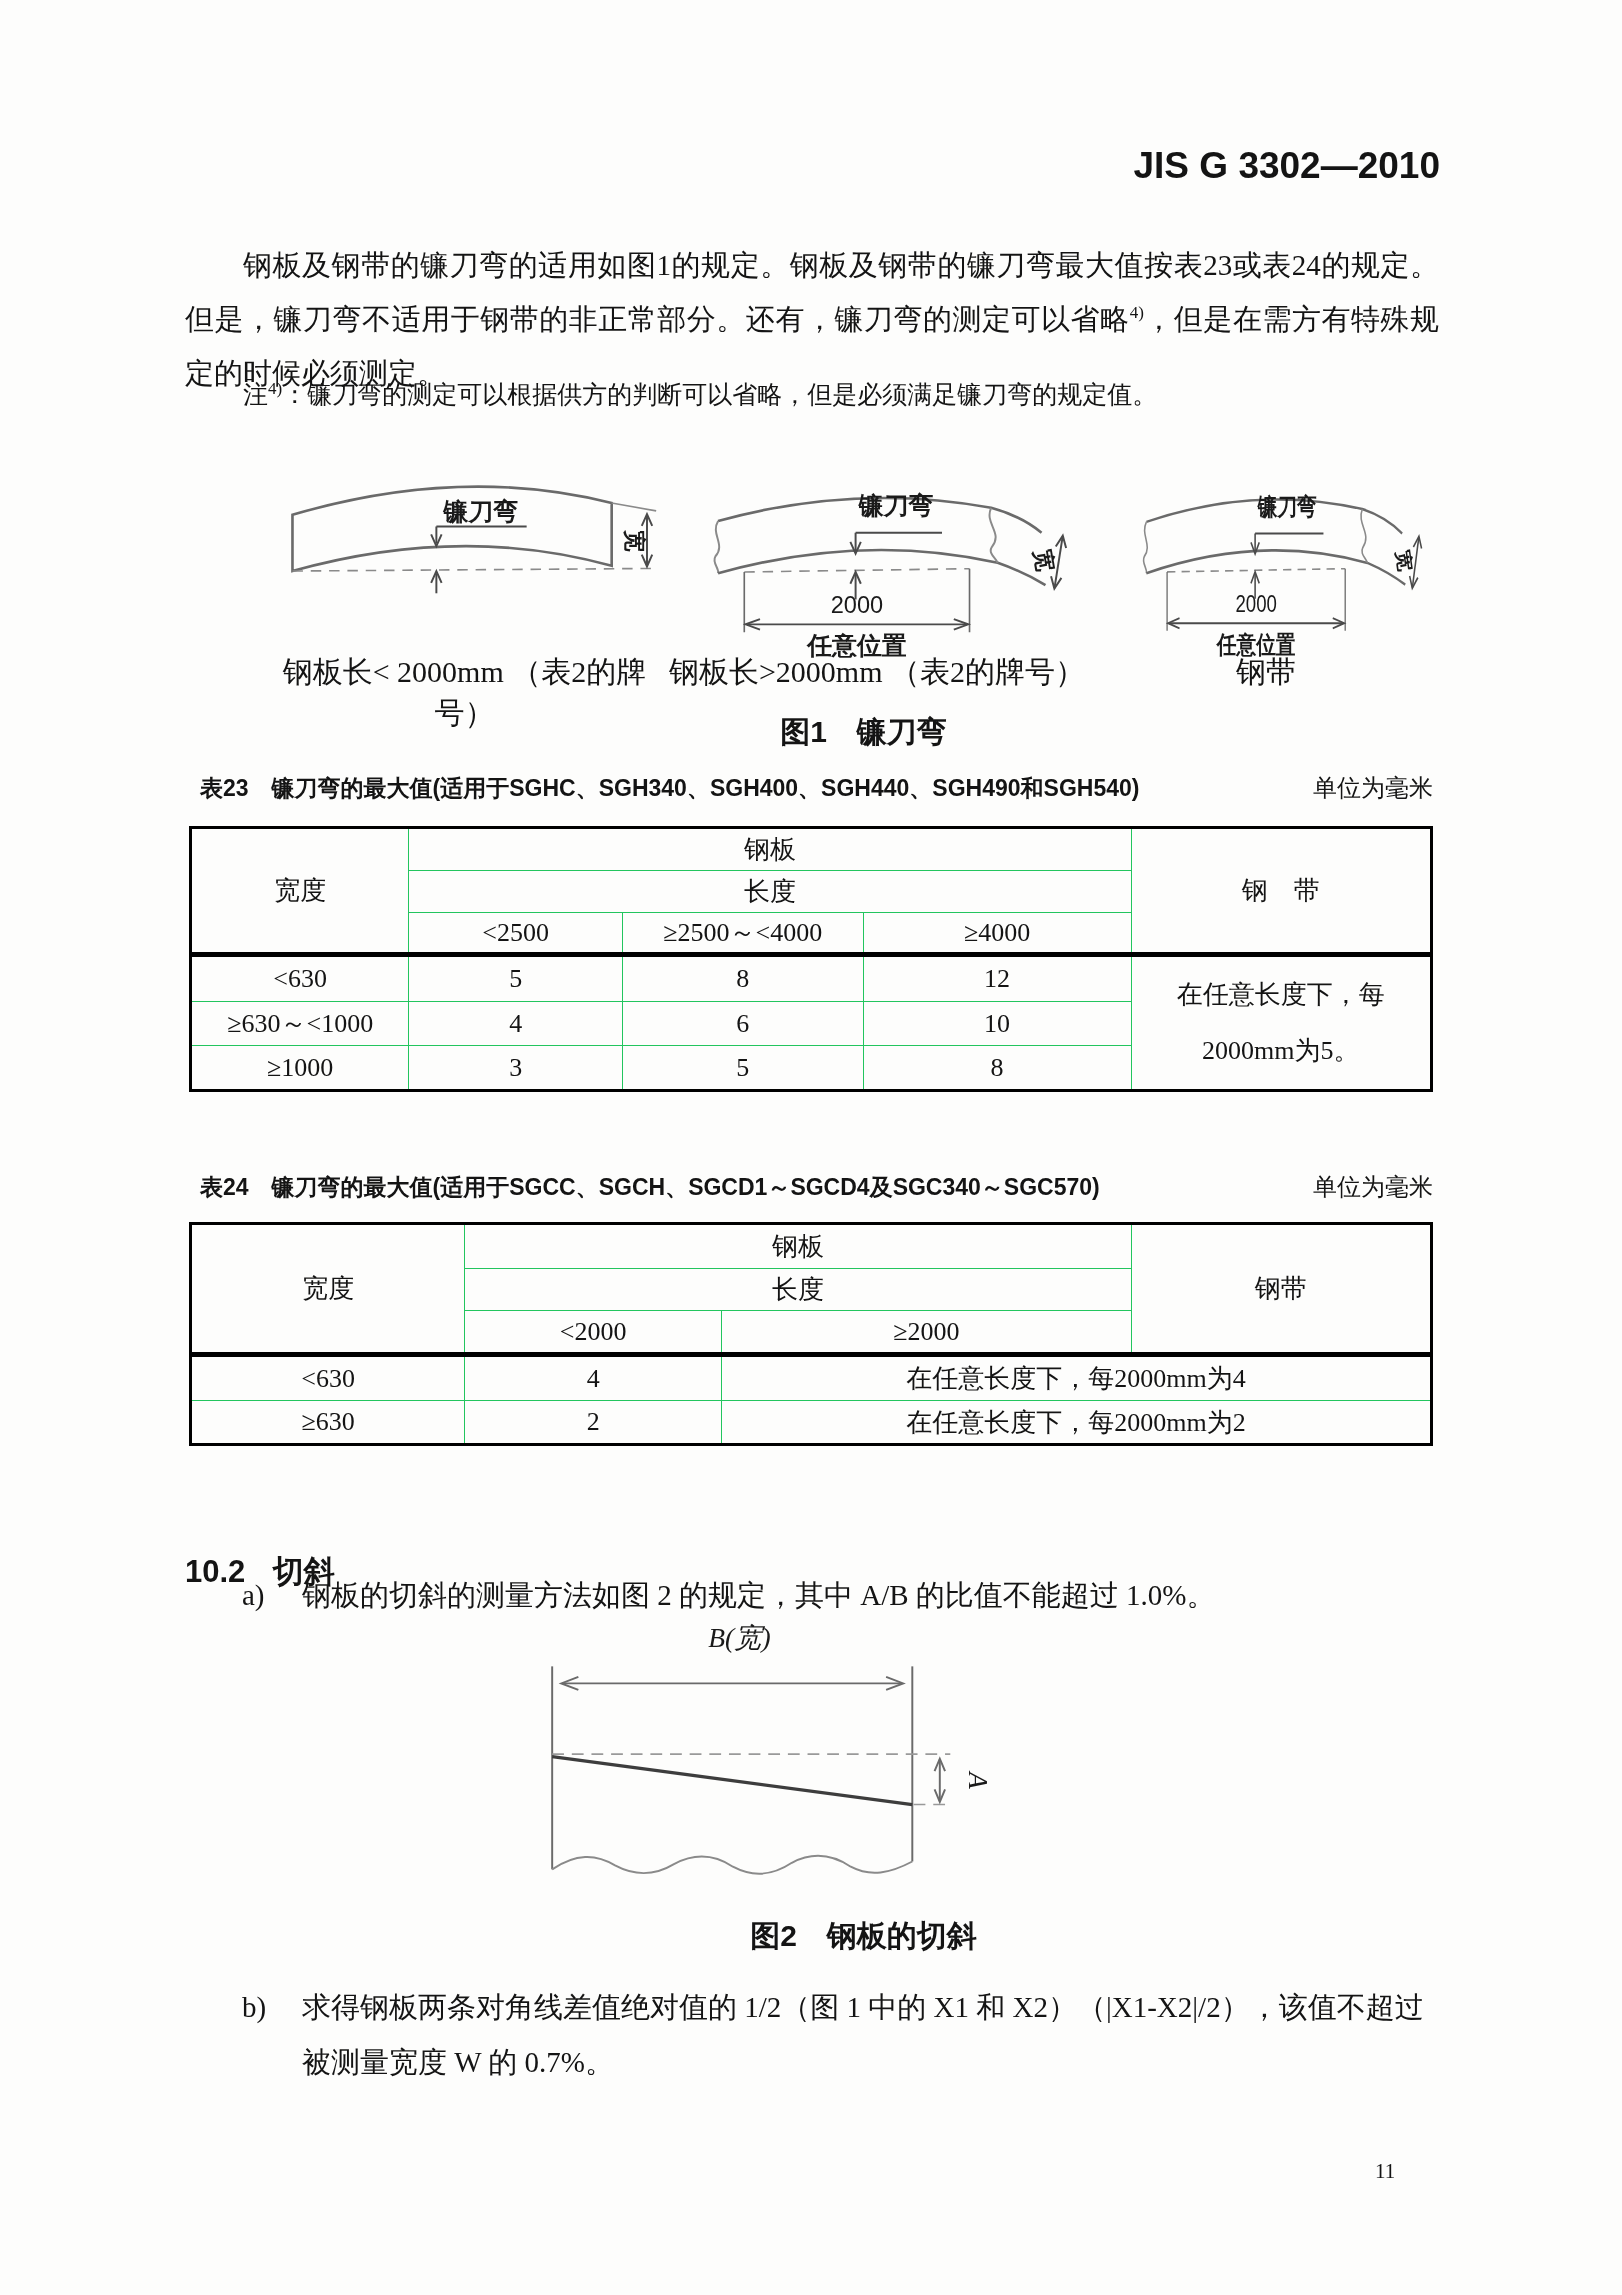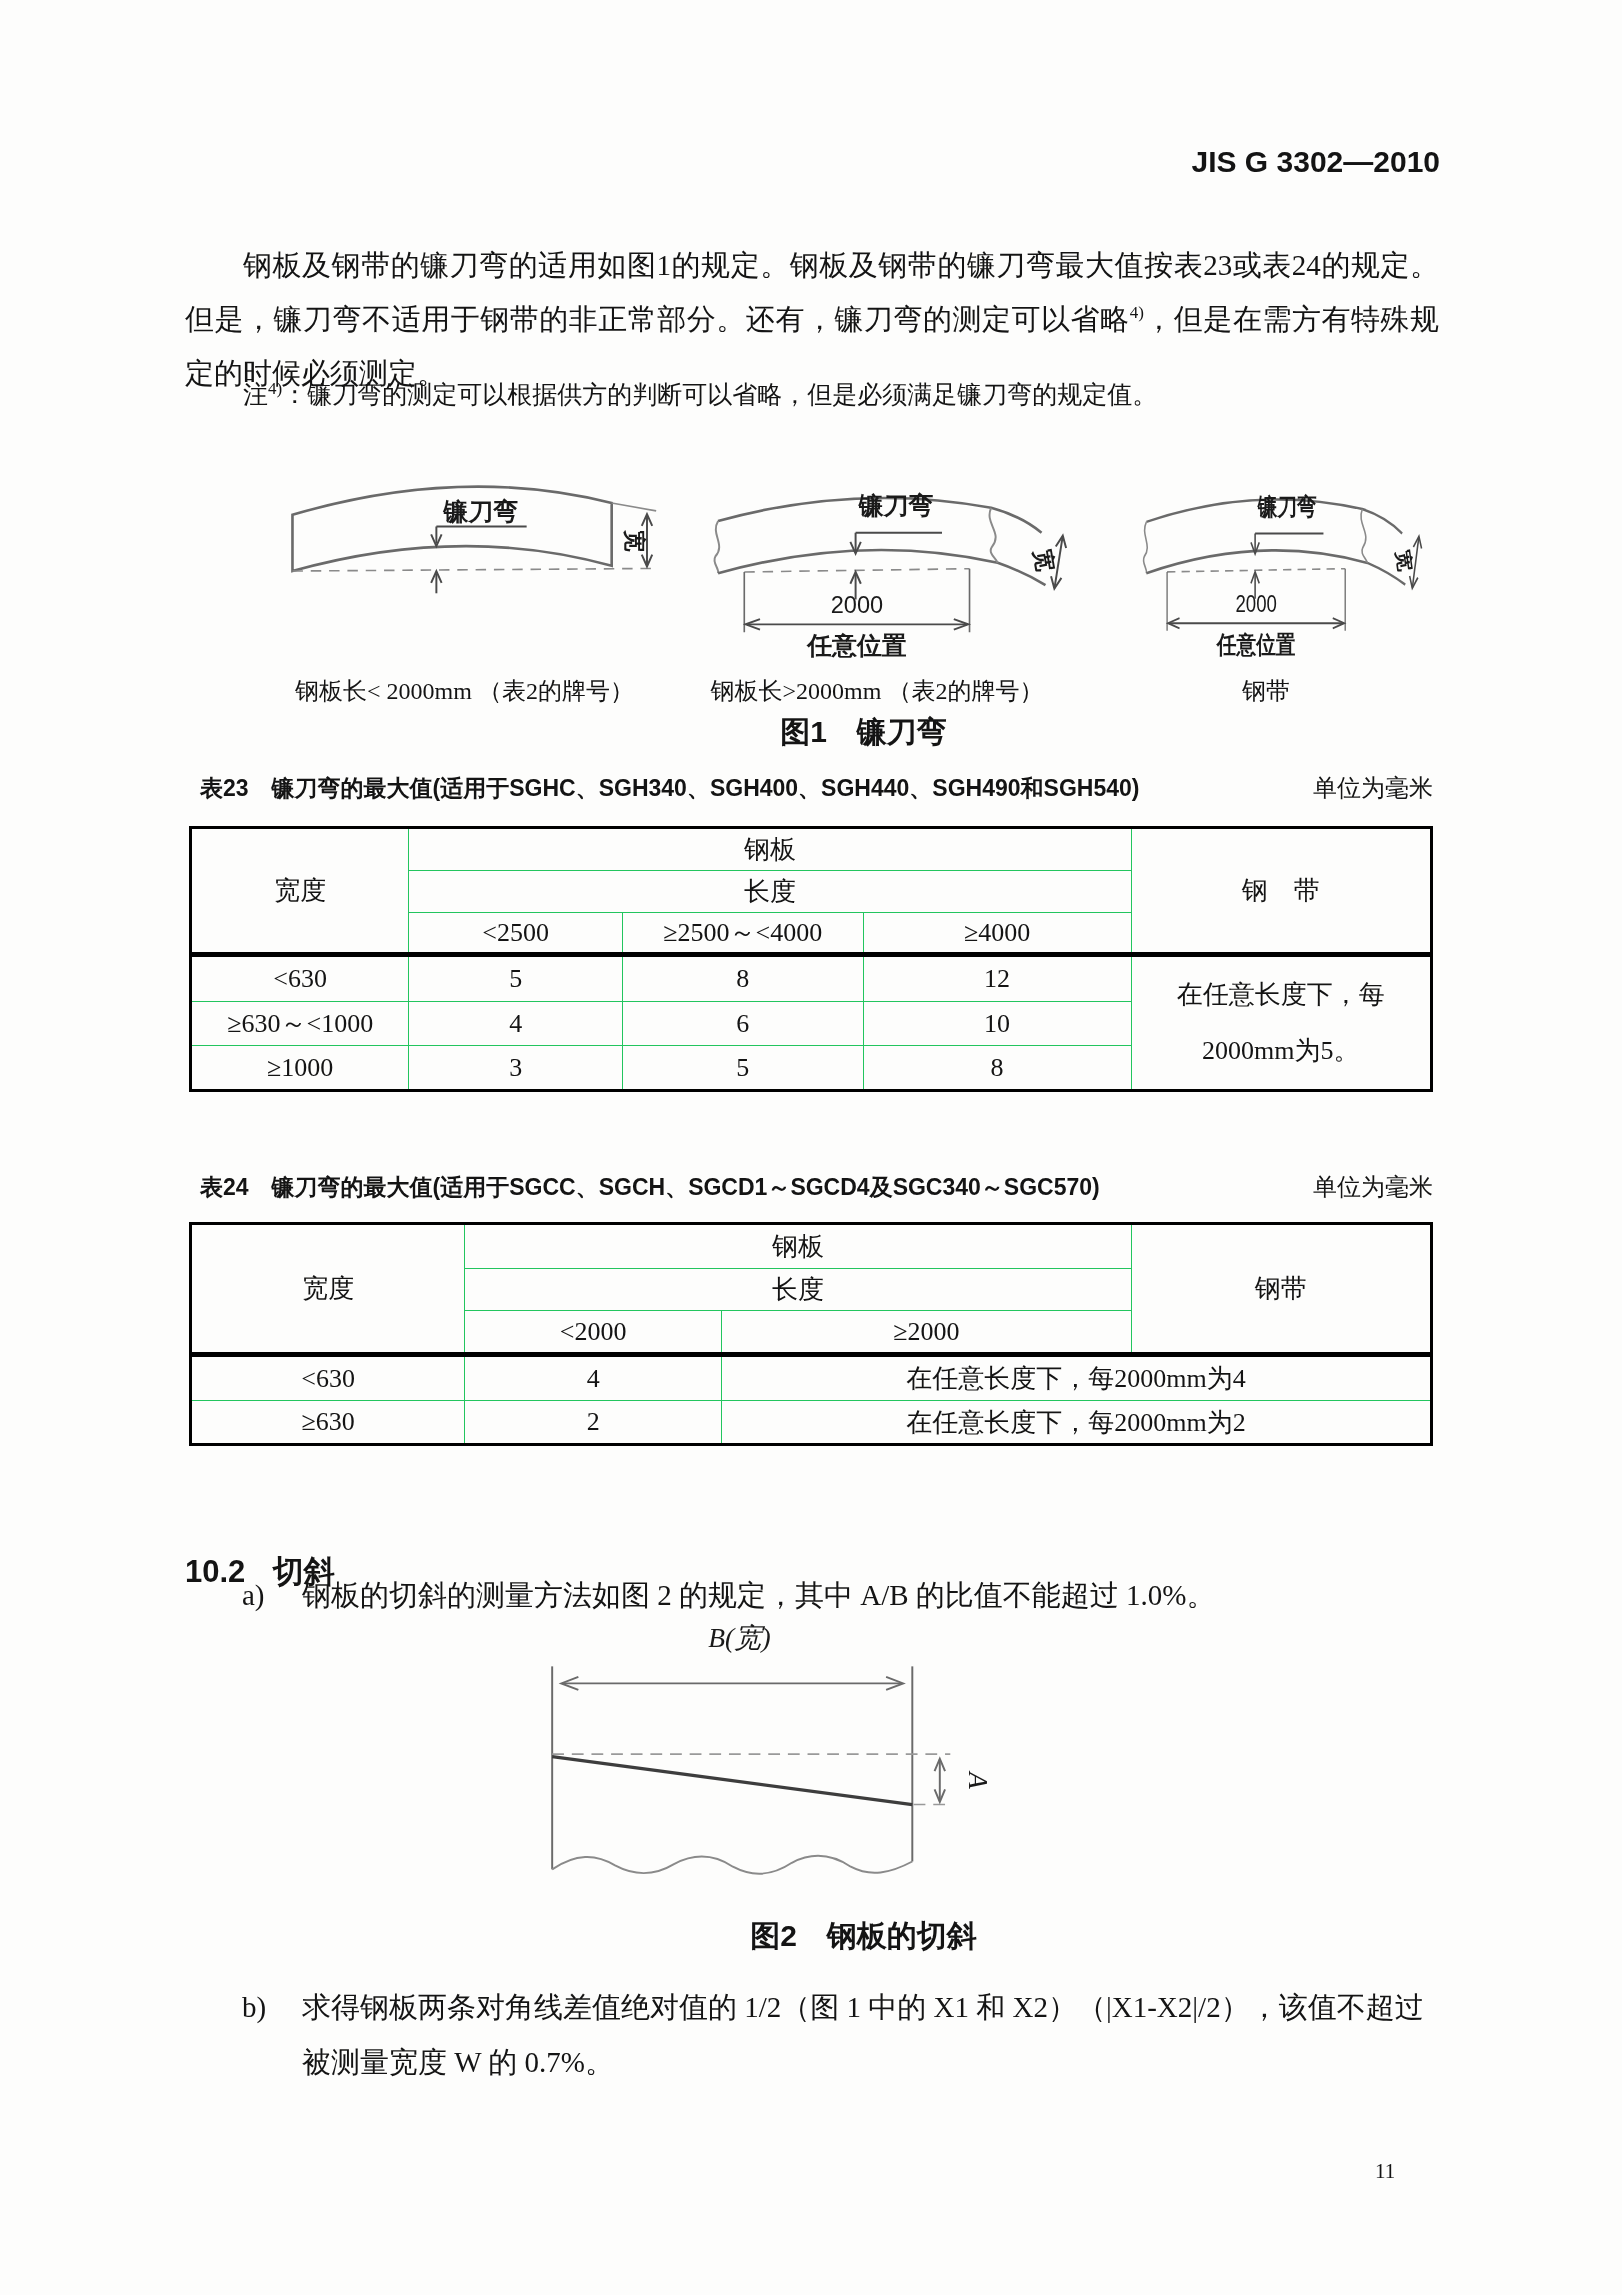--- a/index.html
+++ b/index.html
@@ -4,30 +4,30 @@
 <style>
   html,body { margin:0; padding:0; background:#9a9a9a; }
   .page {
     position:relative; width:1623px; height:2295px; margin:0 auto;
     background:#fdfdfc; color:#141414; overflow:hidden;
     font-family:"Liberation Serif","DejaVu Serif",serif;
   }
   .hdr {
     position:absolute; top:145px; right:183px;
     font-family:"Liberation Sans","DejaVu Sans",sans-serif;
-    font-weight:bold; font-size:30px; letter-spacing:0px;
+    font-weight:bold; font-size:37px; letter-spacing:0px;
   }
   .para {
     position:absolute; left:185px; top:209px; width:1254px;
     font-size:29px; line-height:54px; text-align:justify; text-indent:58px;
   }
   sup.fn { font-size:17px; vertical-align:super; line-height:0; }
   .note { position:absolute; left:243px; top:376px; font-size:25px; line-height:38px; }
 
-  .figcap { position:absolute; top:652px; font-size:24px; text-align:center;margin-top:23px; }
+  .figcap { position:absolute; top:652px; font-size:30px; text-align:center; }
   .figcap.c1 { left:265px; width:399px; }
   .figcap.c2 { left:661px; width:432px; }
   .figcap.c3 { left:1112px; width:308px; }
 
   .figtitle {
     position:absolute; left:543px; width:641px; text-align:center;
     font-family:"Liberation Sans","DejaVu Sans",sans-serif; font-weight:bold; font-size:30px;
   }
   .figtitle.f1 { top:712px; }
   .figtitle.f2 { top:1916px; }

